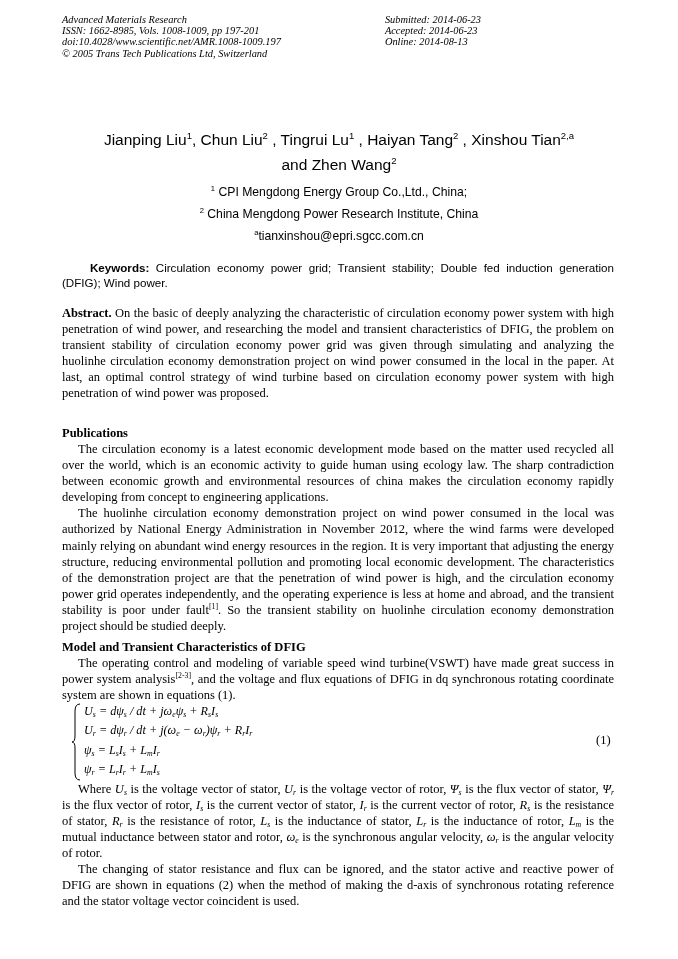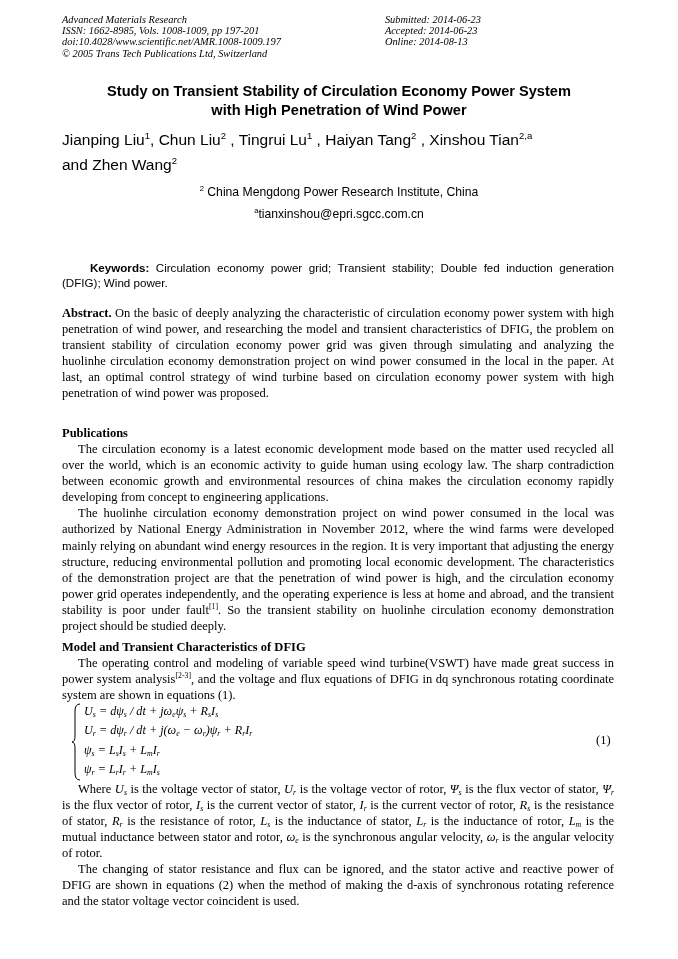--- a/index.html
+++ b/index.html
@@ -3,21 +3,21 @@
   <meta charset="utf-8">
   <style>
     html, body { margin: 0; padding: 0; background: #ffffff; }
     body { width: 678px; height: 959px; position: relative; overflow: hidden; color: #000; }
     .page { position: absolute; left: 0; top: 0; width: 544px; height: 959px; }
 
     .hdr-left { position: absolute; left: 62px; top: 14px; font-family: "Liberation Serif", serif; font-style: italic; font-size: 10.4px; line-height: 11.2px; }
     .hdr-right { position: absolute; right: 63px; top: 14px; font-family: "Liberation Serif", serif; font-style: italic; font-size: 10.4px; line-height: 11.2px; text-align: left; }
 
     .title { position: absolute; left: 62px; width: 554px; top: 82px; font-family: "Liberation Sans", sans-serif; font-weight: bold; font-size: 14.6px; line-height: 18.5px; text-align: center; }
-    .authors { position: absolute; left: 62px; width: 554px; top: 127px; font-family: "Liberation Sans", sans-serif; font-size: 15.5px; line-height: 25px; text-align: left; }
+    .authors { position: absolute; left: 62px; width: 554px; top: 127px; font-family: "Liberation Sans", sans-serif; font-size: 15.5px; line-height: 25px; text-align: center; }
     .authors sup { font-size: 9.5px; vertical-align: 6px; line-height: 0; }
     .affil { position: absolute; left: 62px; width: 554px; top: 181px; font-family: "Liberation Sans", sans-serif; font-size: 12.2px; line-height: 22px; text-align: center; }
     .affil sup { font-size: 7.6px; vertical-align: 5px; line-height: 0; }
 
     .keywords { position: absolute; left: 62px; width: 552px; top: 261px; font-family: "Liberation Sans", sans-serif; font-size: 11.6px; line-height: 14.6px; text-align: justify; }
     .keywords b { font-weight: bold; padding-left: 28px; }
 
     .serif-block { position: absolute; left: 62px; width: 552px; font-family: "Liberation Serif", serif; font-size: 12.5px; line-height: 16.1px; text-align: justify; }
     .serif-block p { margin: 0; }
     .indent { text-indent: 16px; }
@@ -50,35 +50,32 @@
     <div>doi:10.4028/www.scientific.net/AMR.1008-1009.197</div>
     <div>© 2005 Trans Tech Publications Ltd, Switzerland</div>
   </div>
 
   <div class="hdr-right">
     <div>Submitted: 2014-06-23</div>
     <div>Accepted: 2014-06-23</div>
     <div>Online: 2014-08-13</div>
   </div>
 
-  <div class="title">
-    <div>Study on Transient Stability of Circulation Economy Power System</div>
-    <div>with High Penetration of Wind Power</div>
-  </div>
 
   <div class="authors">
     <div>
       <span>Jianping Liu</span><sup>1</sup><span>, </span><span>Chun Liu</span><sup>2</sup><span> , </span><span>Tingrui Lu</span><sup>1</sup><span> , </span><span>Haiyan Tang</span><sup>2</sup><span> , </span><span>Xinshou Tian</span><sup>2,a</sup>
     </div>
     <div>
       <span>and Zhen Wang</span><sup>2</sup>
     </div>
   </div>
 
   <div class="affil">
+    <div><sup>1</sup><span> CPI Mengdong Energy Group Co.,Ltd., China;</span></div>
     <div><sup>2</sup><span> China Mengdong Power Research Institute, China</span></div>
     <div><sup>a</sup><span>tianxinshou@epri.sgcc.com.cn</span></div>
   </div>
 
   <div class="keywords">
     <b>Keywords:</b><span> Circulation economy power grid; Transient stability; Double fed induction generation (DFIG); Wind power.</span>
   </div>
 
   <div class="serif-block abstract">
     <p><b>Abstract.</b><span> On the basic of deeply analyzing the characteristic of circulation economy power system with high penetration of wind power, and researching the model and transient characteristics of DFIG, the problem on transient stability of circulation economy power grid was given through simulating and analyzing the huolinhe circulation economy demonstration project on wind power consumed in the local in the paper. At last, an optimal control strategy of wind turbine based on circulation economy power system with high penetration of wind power was proposed.</span></p>

